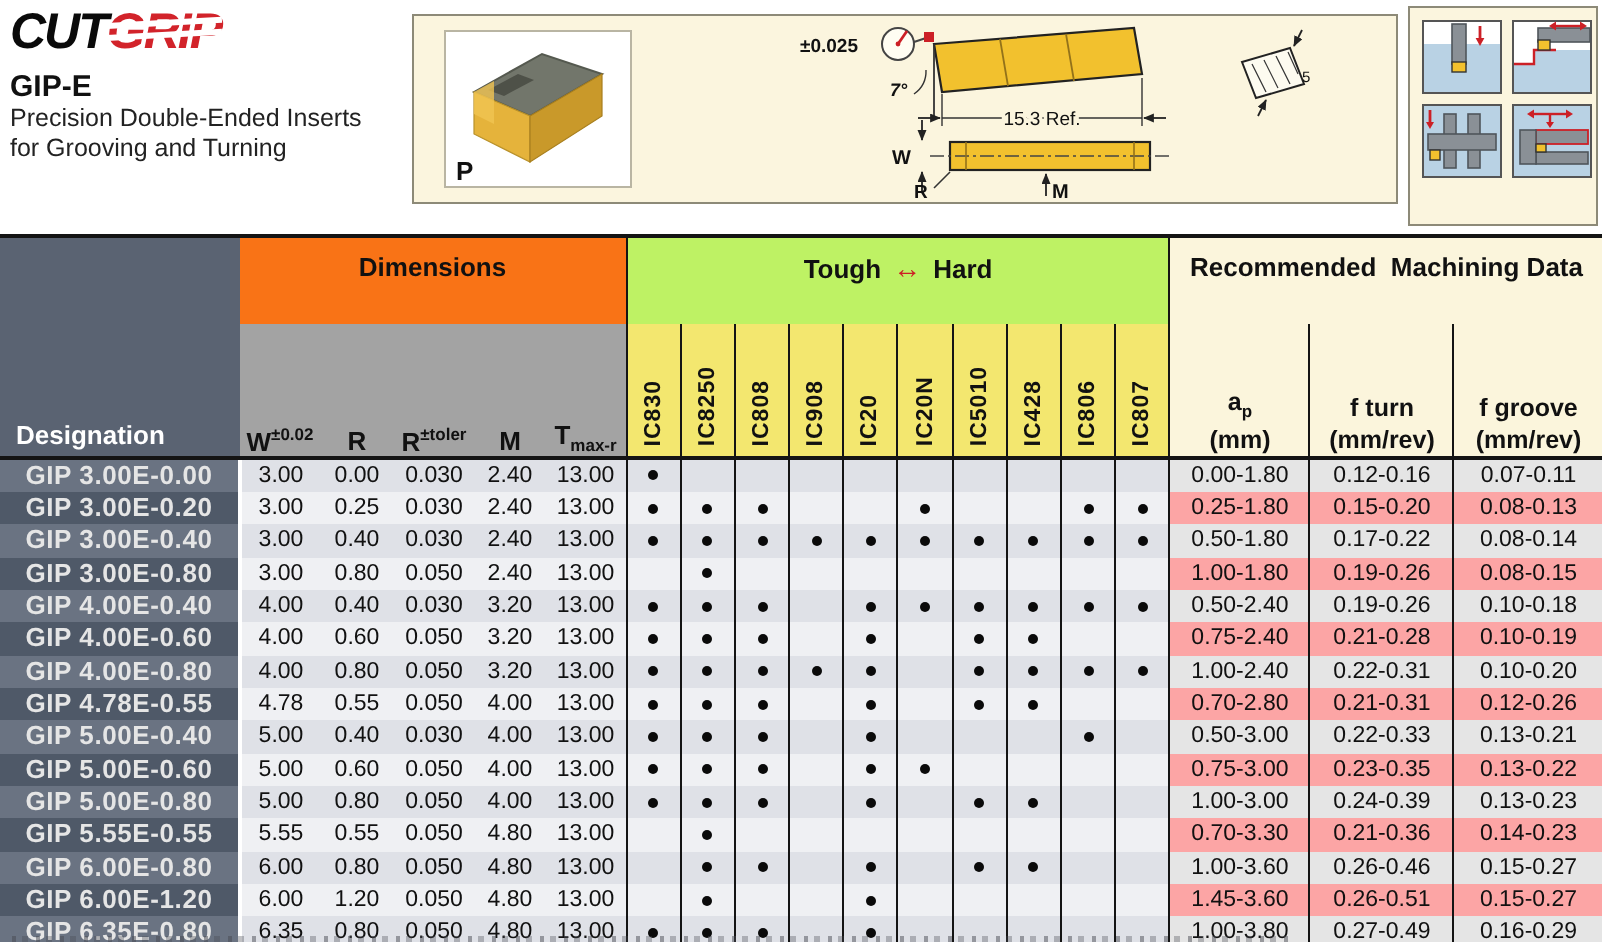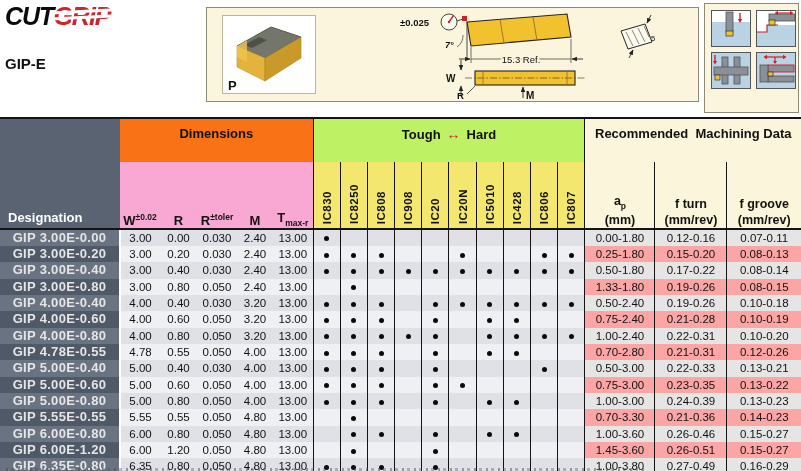--- a/index.html
+++ b/index.html
@@ -6,21 +6,21 @@
   .page{position:relative;width:801px;height:471px;background:#fff;overflow:hidden;
         font-family:"Liberation Sans",sans-serif;color:#111;}
 
   
   .logo{position:absolute;left:5px;top:2px;font-style:italic;font-weight:bold;
         font-size:25px;letter-spacing:-1px;white-space:nowrap;}
   .logo-cut{color:#0a0a0a;}
   .logo-grip{color:#D2232A;position:relative;display:inline-block;}
   .logo-grip .slit{position:absolute;left:-2px;right:-1px;height:2.5px;background:#fff;transform:rotate(-3deg);}
   .slit.s1{top:8px}.slit.s2{top:14px}
-  .series{position:absolute;left:5px;top:35px;font-weight:bold;font-size:15px;margin-top:20px;}
+  .series{position:absolute;left:5px;top:35px;font-weight:bold;font-size:15px;}
   .sub1{position:absolute;left:5px;top:52px;font-size:12.5px;color:#222;}
   .sub2{position:absolute;left:5px;top:67px;font-size:12.5px;color:#222;}
 
   .center-box{position:absolute;left:206px;top:7px;width:491px;height:93px;
               background:#FBF5DE;border:1px solid #8d8a78;}
   .photo-box{position:absolute;left:15px;top:7px;width:92px;height:77px;background:#fff;border:1px solid #b9b5a3;}
   .photo-label{position:absolute;left:5px;bottom:0px;font-weight:bold;font-size:13px;}
   .draw{position:absolute;left:192px;top:1px;}
 
   .right-box{position:absolute;left:704px;top:3px;width:93px;height:108px;
@@ -32,21 +32,21 @@
   table.main th,table.main td{padding:0;}
   thead tr.h1 th{height:36px;vertical-align:top;font-size:13px;font-weight:bold;padding-top:7px;}
   .desig-h{background:#5A6372;color:#fff;vertical-align:bottom !important;text-align:left;
            font-size:14.5px;padding:0 0 3px 8px !important;border-bottom:2px solid #141414;}
   .sec-dim{background:#f97316;}
   .sec-tough{background:#bef264;border-left:1px solid #141414;white-space:nowrap;}
   .sec-mach{background:#FBF5DC;border-left:1px solid #141414;white-space:pre;}
   .red-arrow{color:#CC2026;font-weight:bold;font-size:14px;padding:0 6px;}
 
   thead tr.h2 th{height:66px;vertical-align:bottom;border-bottom:2px solid #141414;}
-  .dimlab{background:#f9a8d4;font-size:13px;font-weight:bold;text-align:center;padding-bottom:4px;}
+  .dimlab{background:#a3a3a3;font-size:13px;font-weight:bold;text-align:center;padding-bottom:4px;}
   .dimlab sup,.dimlab sub{font-size:8.5px;font-weight:bold;}
   .gradelab{background:#F3E76F;border-left:1px solid #141414;text-align:center;padding-bottom:3px;}
   .gradelab .vert{writing-mode:vertical-rl;transform:rotate(180deg);display:inline-block;
                   font-size:11.5px;font-weight:bold;letter-spacing:0.5px;}
   .machlab{background:#FBF5DC;border-left:1px solid #141414;text-align:center;
            font-size:12.5px;font-weight:bold;line-height:1.3;padding-bottom:3px;}
   .machlab sub{font-size:8.5px;}
   table.main{border-top:2px solid #141414;}
 
   tbody tr{height:16.33px;}
@@ -73,20 +73,22 @@
 </style>
 </head>
 <body>
 
 <div class="page">
 
   <div class="logo">
     <span class="logo-cut">CUT</span><span class="logo-grip"><span>GRIP</span><i class="slit s1"></i><i class="slit s2"></i></span>
   </div>
   <div class="series">GIP-E</div>
+  <div class="sub1">Precision Double-Ended Inserts</div>
+  <div class="sub2">for Grooving and Turning</div>
 
   <div class="center-box">
     <div class="photo-box">
       <svg width="90" height="75" viewBox="0 0 90 75">
         <polygon points="14,30 48,11 78,21 42,42" fill="#72766b" stroke="#55594f" stroke-width="1"></polygon>
         <polygon points="21,29 36,21 44,24 29,32" fill="#4e5148"></polygon>
         <polygon points="14,30 42,42 42,65 14,51" fill="#E5B33B" stroke="#b8912a" stroke-width="0.6"></polygon>
         <polygon points="42,42 78,21 78,42 42,65" fill="#C9992A" stroke="#a87f1e" stroke-width="0.6"></polygon>
         <polygon points="14,30 24,24.5 24,46 14,41" fill="#F0C453" opacity="0.8"></polygon>
       </svg>
@@ -273,21 +275,21 @@
           <td class="grade"></td>
           <td class="grade"></td>
           <td class="grade"></td>
           <td class="mach">0.00-1.80</td>
           <td class="mach">0.12-0.16</td>
           <td class="mach">0.07-0.11</td>
         </tr>
         <tr class="even">
           <td class="desig">GIP 3.00E-0.20</td>
           <td class="dim">3.00</td>
-          <td class="dim">0.20</td>
+          <td class="dim">0.25</td>
           <td class="dim">0.030</td>
           <td class="dim">2.40</td>
           <td class="dim">13.00</td>
           <td class="grade"><span class="dot"></span></td>
           <td class="grade"><span class="dot"></span></td>
           <td class="grade"><span class="dot"></span></td>
           <td class="grade"></td>
           <td class="grade"></td>
           <td class="grade"><span class="dot"></span></td>
           <td class="grade"></td>
@@ -329,21 +331,21 @@
           <td class="grade"></td>
           <td class="grade"><span class="dot"></span></td>
           <td class="grade"></td>
           <td class="grade"></td>
           <td class="grade"></td>
           <td class="grade"></td>
           <td class="grade"></td>
           <td class="grade"></td>
           <td class="grade"></td>
           <td class="grade"></td>
-          <td class="mach">1.33-1.80</td>
+          <td class="mach">1.00-1.80</td>
           <td class="mach">0.19-0.26</td>
           <td class="mach">0.08-0.15</td>
         </tr>
         <tr class="odd">
           <td class="desig">GIP 4.00E-0.40</td>
           <td class="dim">4.00</td>
           <td class="dim">0.40</td>
           <td class="dim">0.030</td>
           <td class="dim">3.20</td>
           <td class="dim">13.00</td>

